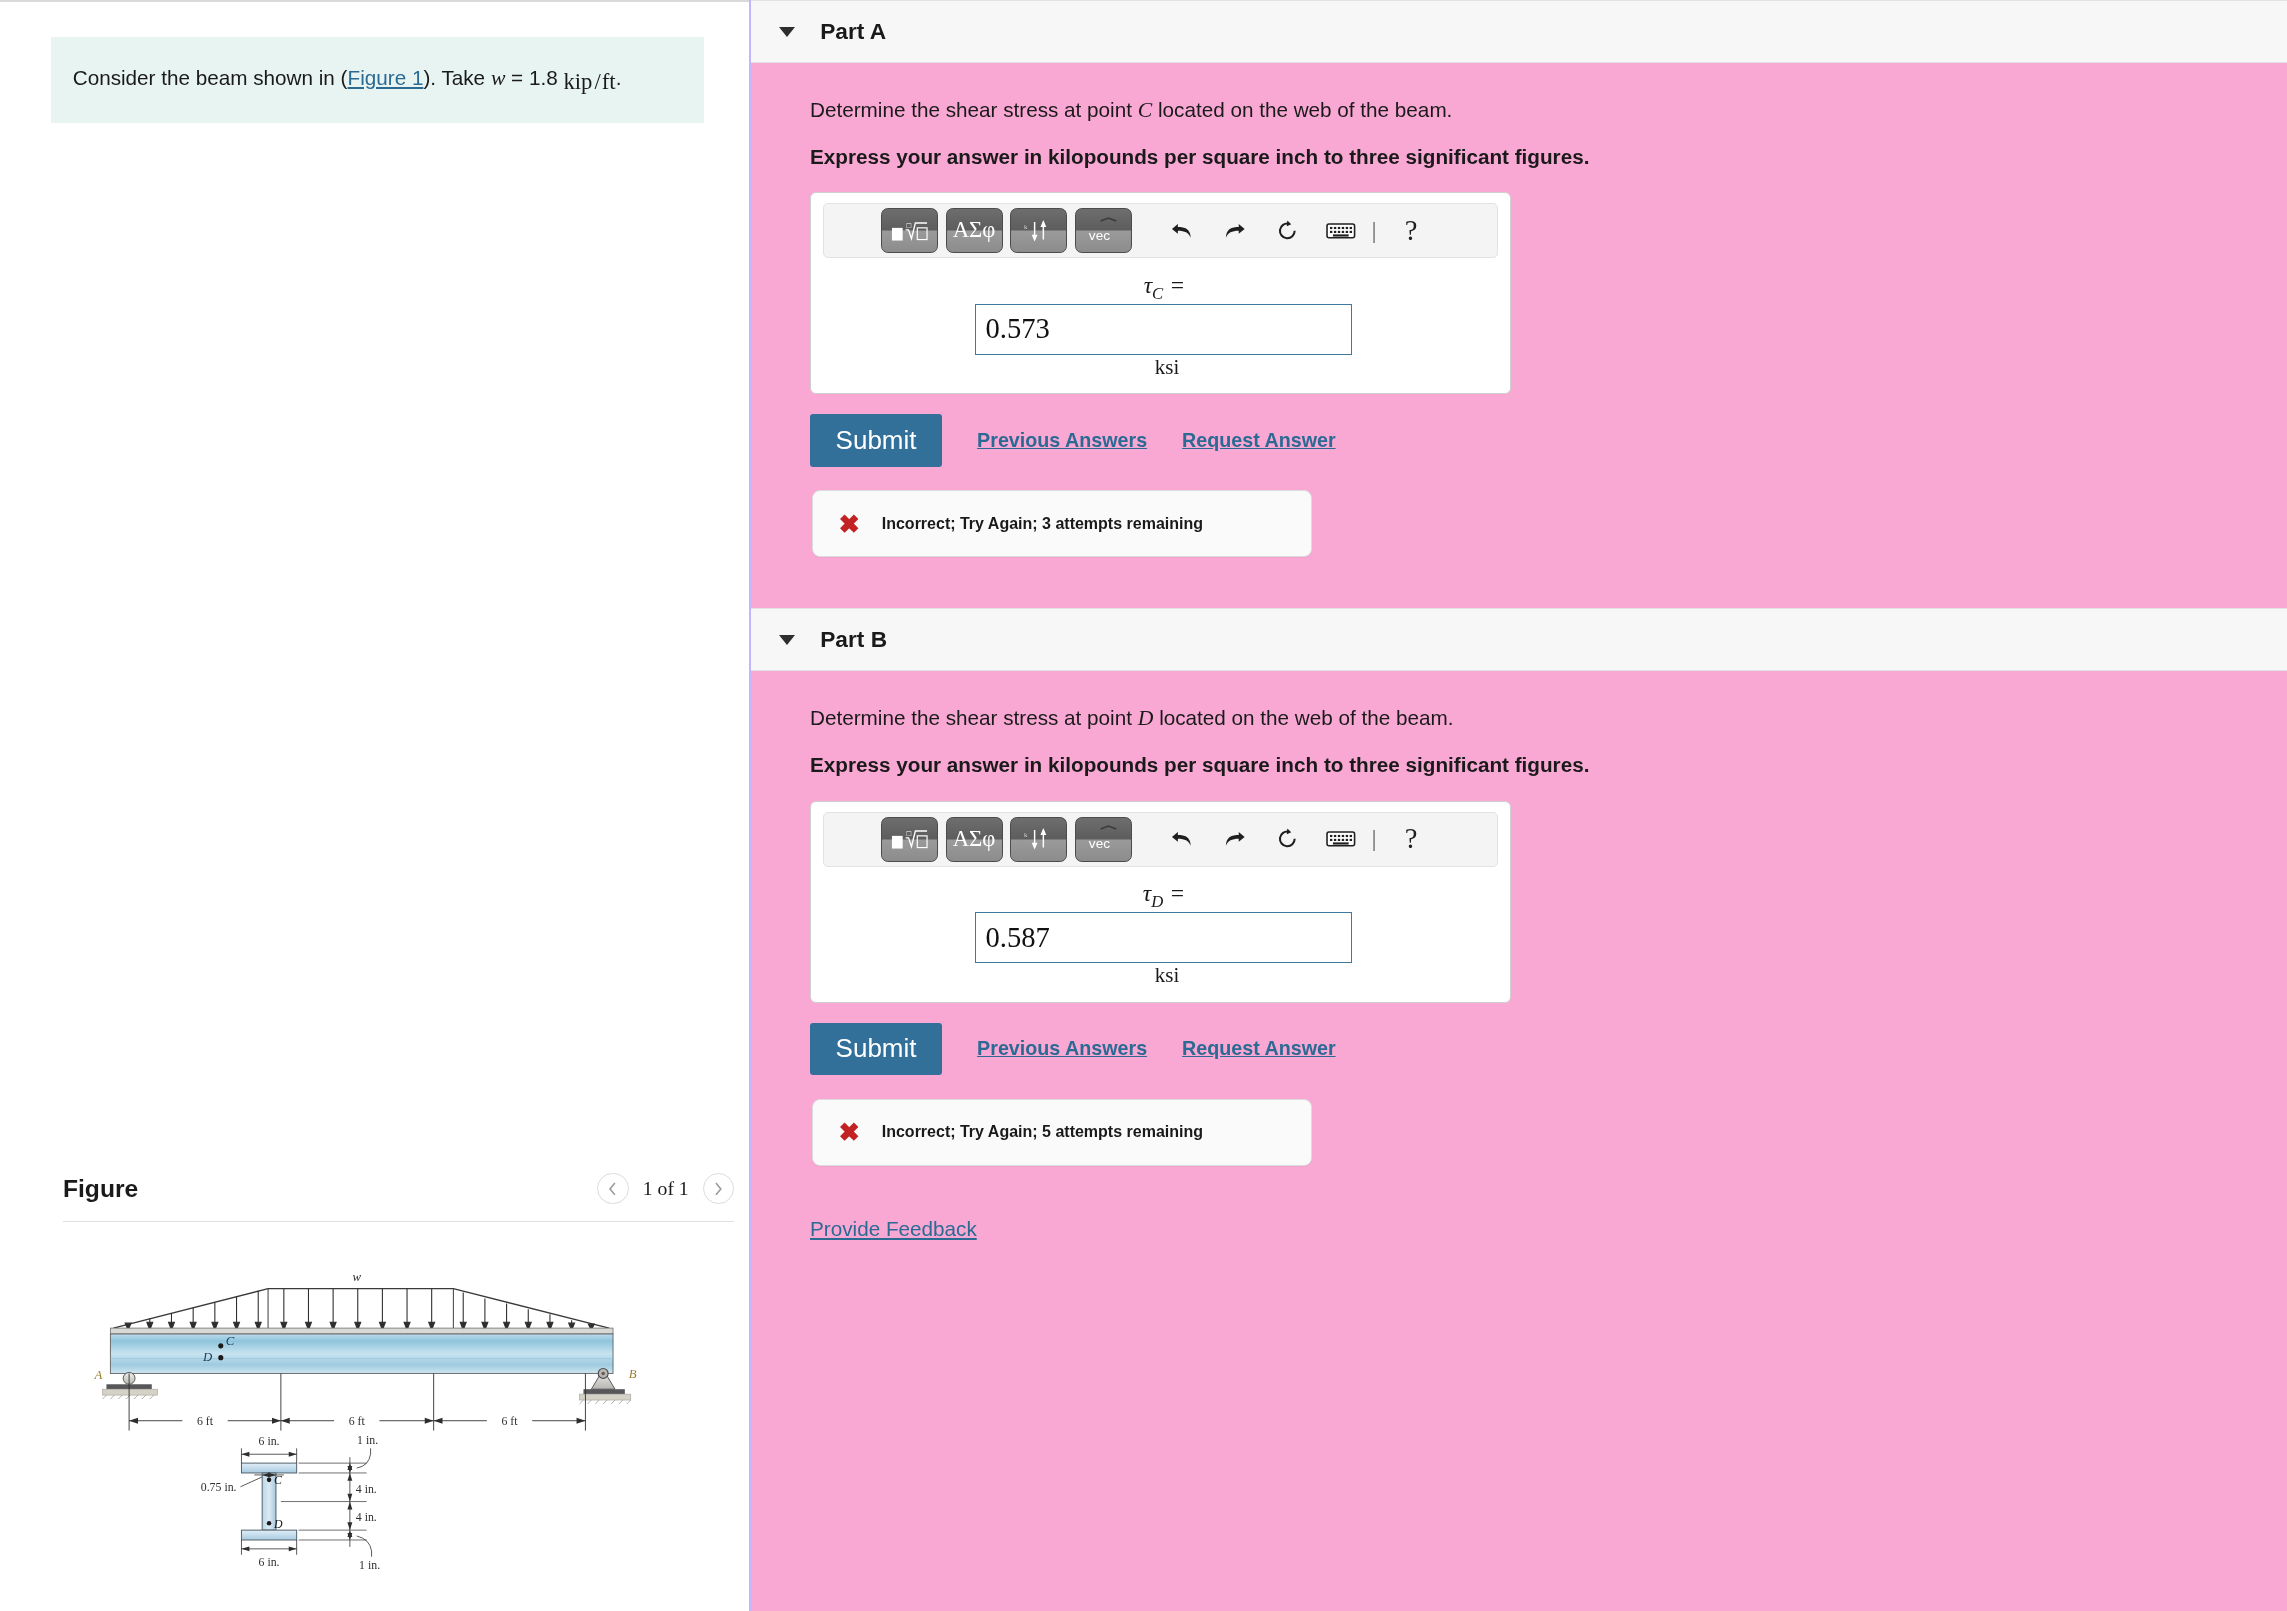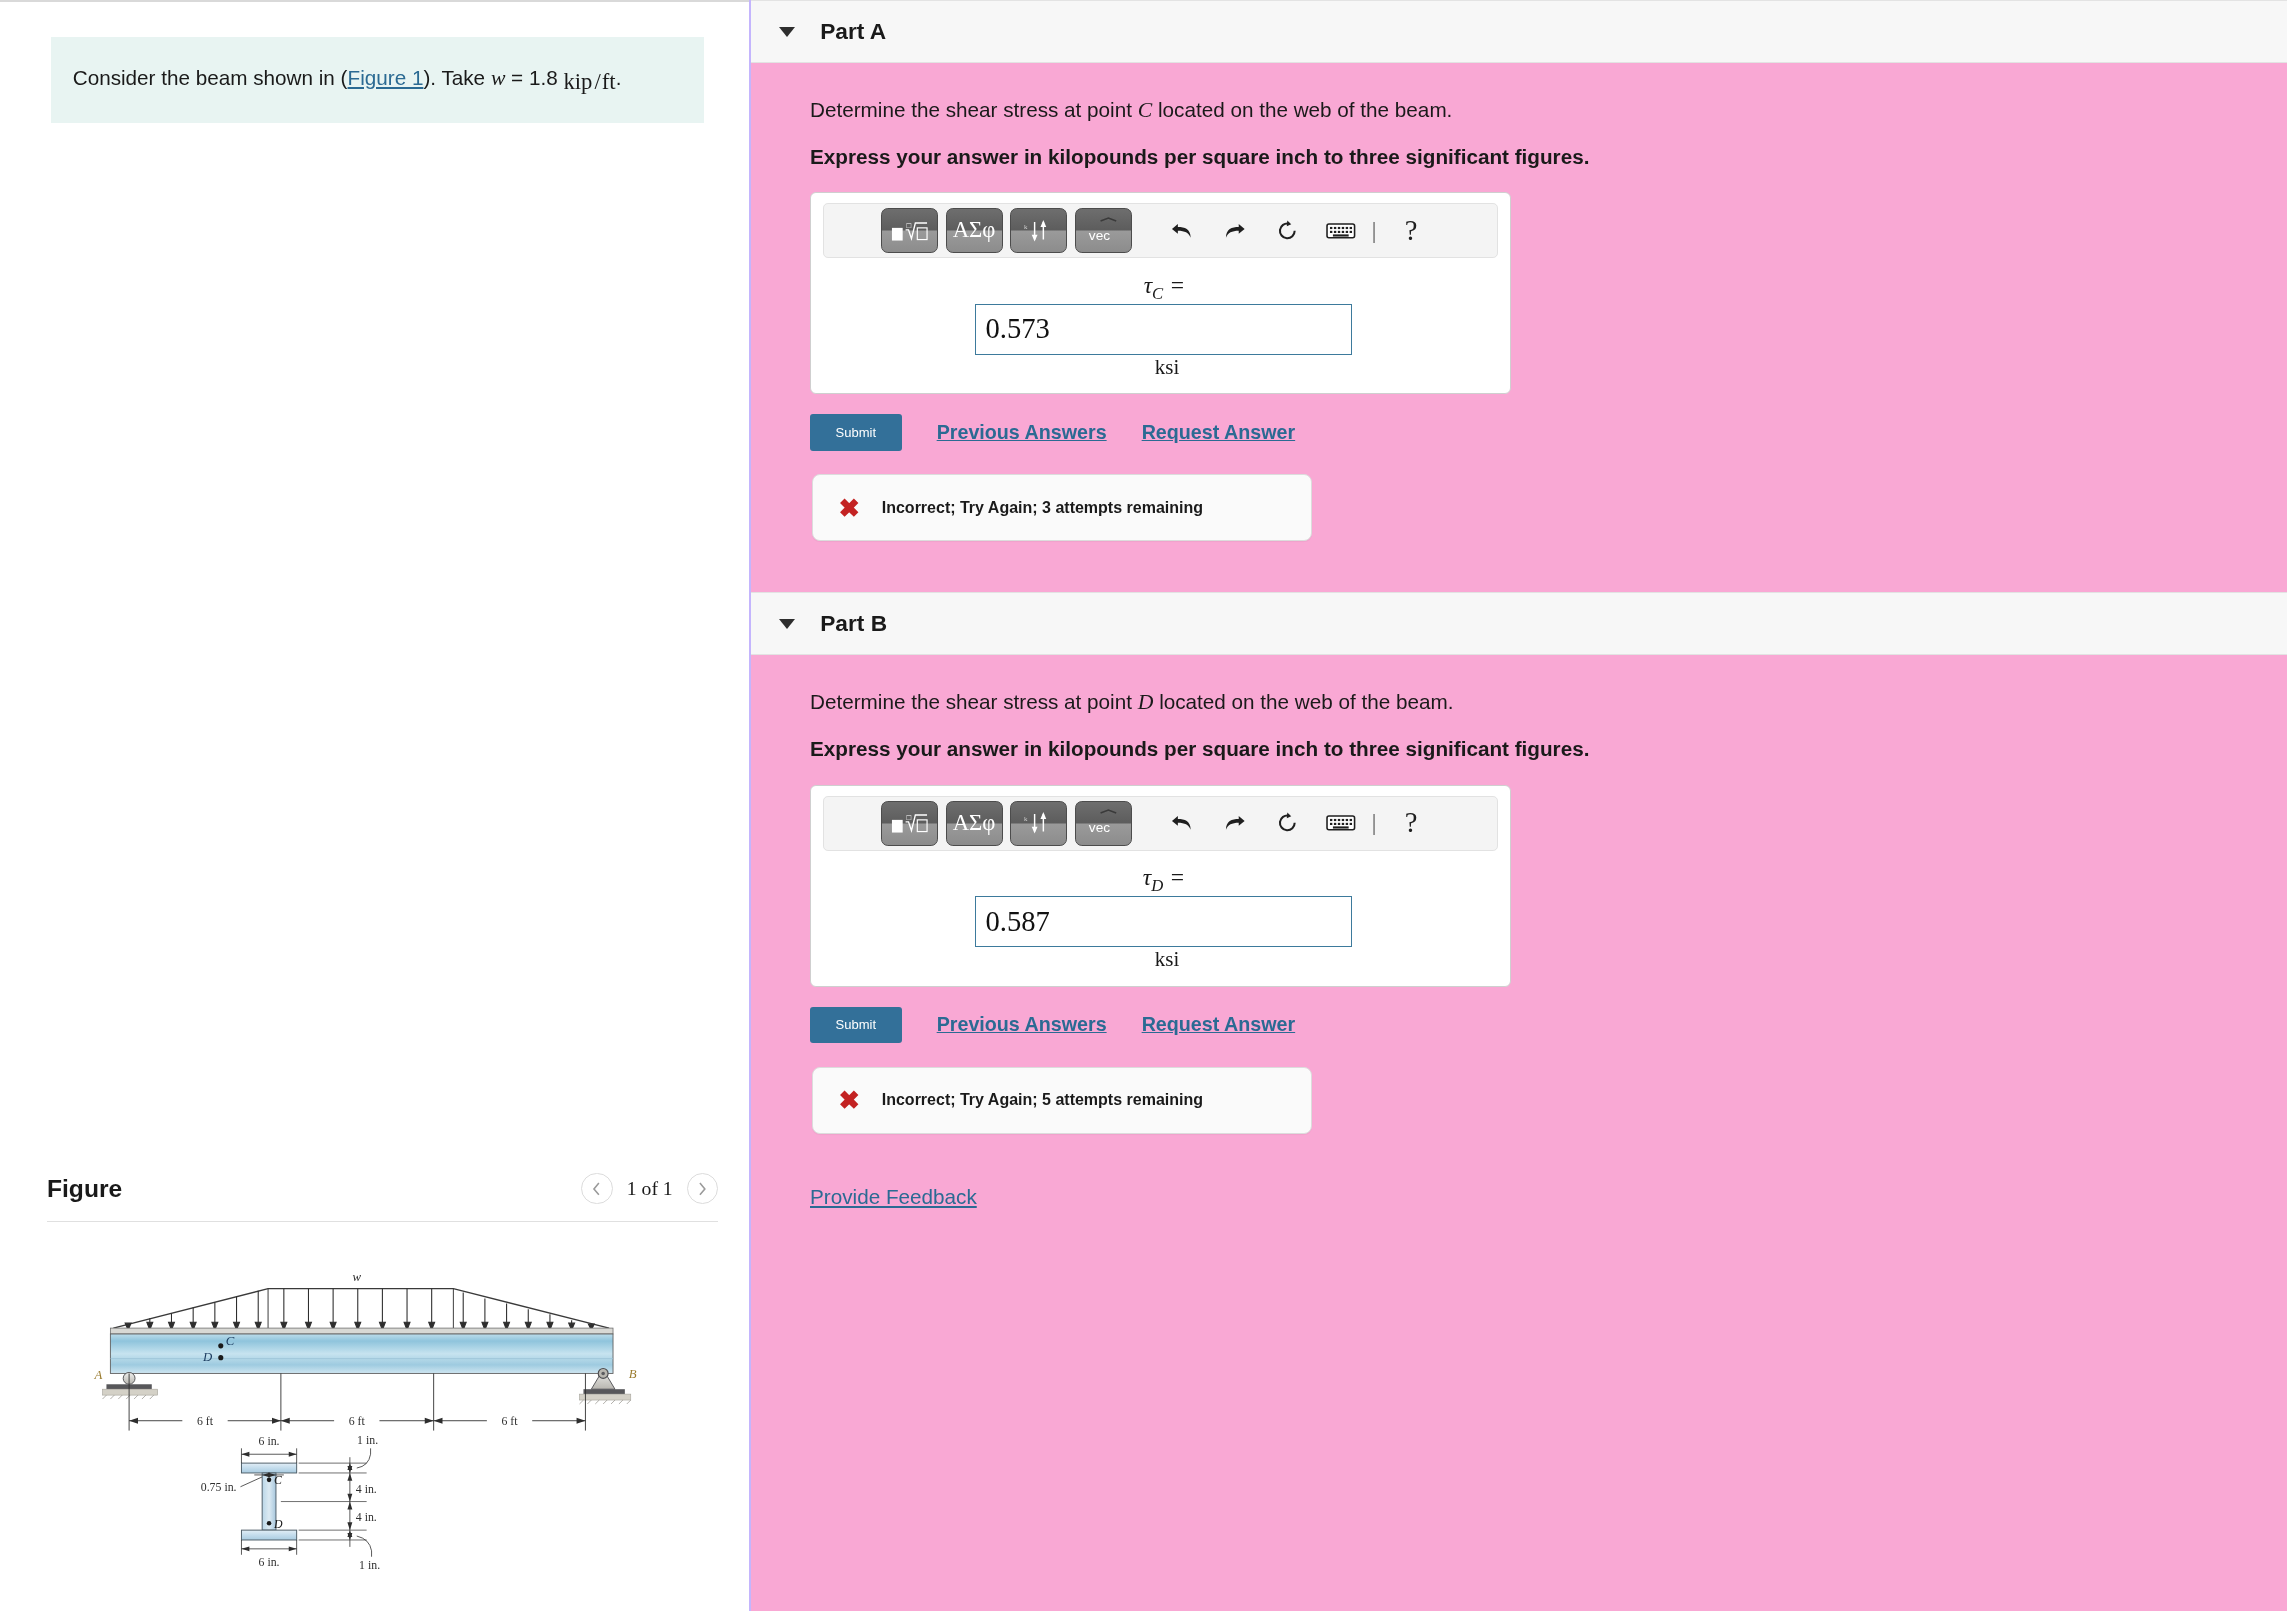--- a/index.html
+++ b/index.html
@@ -35,21 +35,21 @@
   .mathit { font-family: "Liberation Serif", serif; font-style: italic; font-size: 21.7px; }
   .frac {
     display: inline-block; vertical-align: -0.18em;
     font-family: "Liberation Serif", serif; font-size: 22.7px;
   }
   .frac .nume { padding-right: 1px; }
   .frac .slash { padding: 0 1px; }
 
   
   .figure-head {
-    position: absolute; left: 0; top: 1160px; width: 765px;
+    position: absolute; left: 16px; top: 1160px; width: 765px;
     padding: 0 47px;
   }
   .figure-head-row {
     display: flex; align-items: center; justify-content: space-between;
     height: 57px;
   }
   .figure-title { font-size: 24.6px; font-weight: bold; color: #1a1a1a; }
   .fig-nav { display: flex; align-items: center; gap: 13.8px; font-family: Liberation Serif, serif; }
   .fig-arrow {
     width: 31.5px; height: 31.5px; border-radius: 50%;
@@ -150,21 +150,21 @@
   }
   .unit {
     font-family: "Liberation Serif", serif; font-size: 21px;
     color: #1a1a1a; margin-left: 21.7px; width: 39px;
   }
 
   .submit-row { display: flex; align-items: center; margin-top: 19.7px; }
   .submit-btn {
     background: #337099; color: #fff; border: none;
     font-family: "Liberation Sans", sans-serif;
-    font-size: 13px; padding: 10.8px 25.6px; border-radius: 3px;
+    font-size: 26px; padding: 10.8px 25.6px; border-radius: 3px;
     cursor: pointer;
   }
   .link {
     color: #2b6a93; font-size: 19.7px; font-weight: bold;
     text-decoration: underline; margin-left: 35px; cursor: pointer;
   }
   .feedback-box {
     margin-top: 23.6px; margin-left: 2px;
     width: 500px; height: 67px;
     border: 1px solid #dcdcdc; border-radius: 7.9px;

